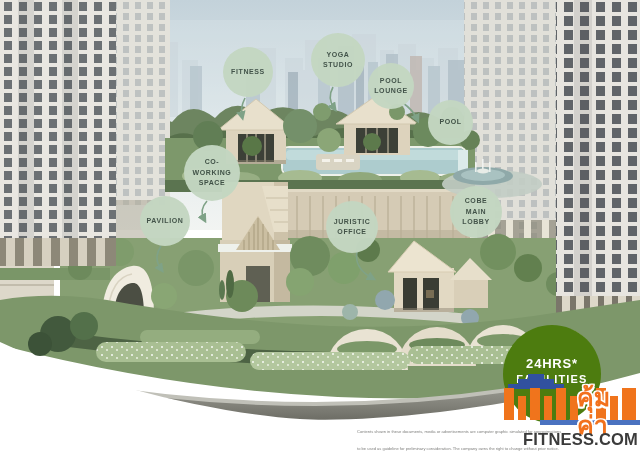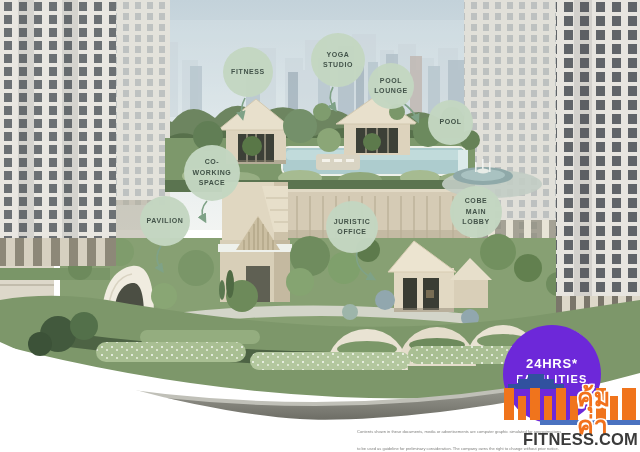--- a/index.html
+++ b/index.html
@@ -7,21 +7,21 @@
           font-family:"Liberation Sans",sans-serif;}
   .scene{position:absolute;left:0;top:0;z-index:0;}
   .arrows{position:absolute;left:0;top:0;z-index:1;pointer-events:none;}
   
   .badge{position:absolute;z-index:2;border-radius:50%;background:#c4d7c2;color:#3f5046;
          display:flex;align-items:center;justify-content:center;text-align:center;
          font-size:7px;font-weight:bold;letter-spacing:.6px;line-height:1.5;opacity:.97;}
   .badge span{white-space:pre-line;}
   
   .badge24{position:absolute;left:503px;top:325px;width:98px;height:98px;border-radius:50%;
-           background:#6d28d9;color:#fff;z-index:3;display:flex;flex-direction:column;
+           background:#4d7c0f;color:#fff;z-index:3;display:flex;flex-direction:column;
            align-items:center;justify-content:center;}
   .badge24 .l1{font-size:13px;font-weight:bold;letter-spacing:.8px;margin-top:-8px;}
   .badge24 .l2{font-size:11px;font-weight:bold;letter-spacing:1.2px;margin-top:2px;}
   
   .logo{position:absolute;left:500px;top:372px;z-index:4;}
   .thai{position:absolute;left:577px;top:384px;z-index:5;font-size:25px;font-weight:bold;
         color:#f2711c;line-height:1.1;
         text-shadow:-1.5px -1.5px 0 #fff,1.5px -1.5px 0 #fff,-1.5px 1.5px 0 #fff,1.5px 1.5px 0 #fff,
                     0 -1.5px 0 #fff,0 1.5px 0 #fff,-1.5px 0 0 #fff,1.5px 0 0 #fff;}
   .disclaimer{position:absolute;left:357px;top:417px;z-index:6;color:#7e7e7c;font-size:9px;

